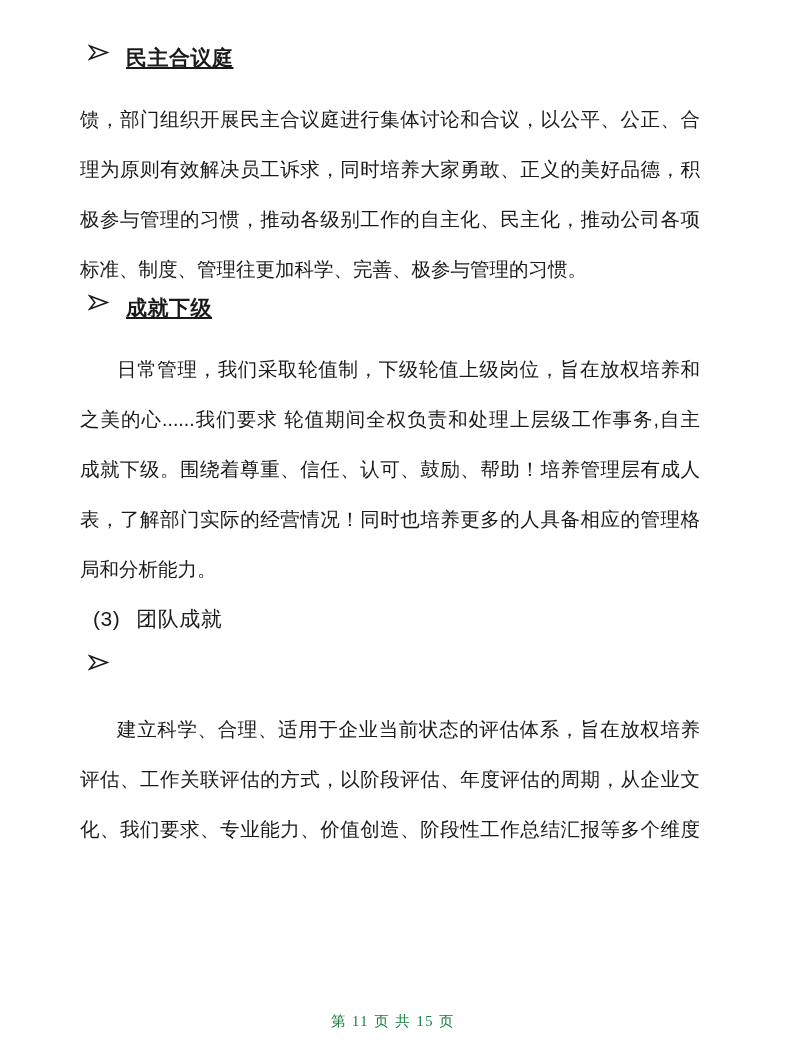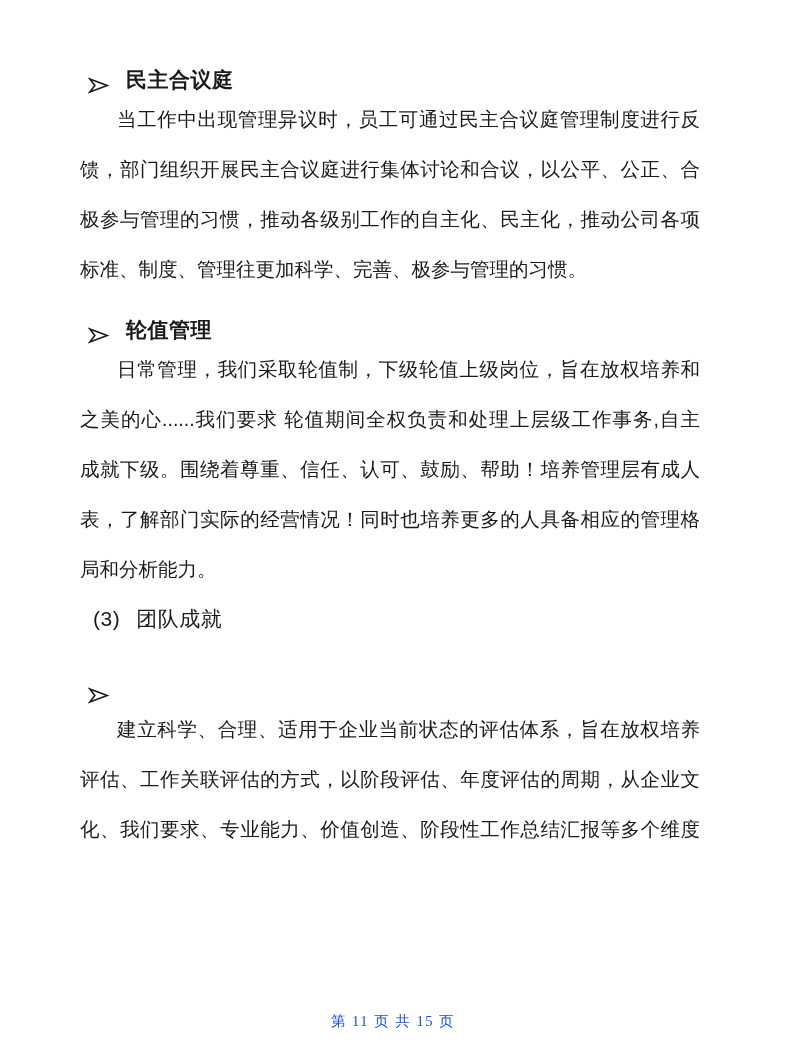--- a/index.html
+++ b/index.html
@@ -16,25 +16,26 @@
   }
   .content {
     position: absolute;
     left: 80px;
     top: 44px;
     width: 620px;
   }
   
   .h-bullet {
     display: flex;
-    align-items: flex-end;
+    align-items: flex-start;
     height: 50px;
     font-size: 21px;
     font-weight: bold;
     letter-spacing: 0.5px;
+    text-decoration: underline;
   }
   .h-bullet .bullet {
     width: 22px;
     height: 17px;
     margin-right: 16px;
     margin-left: 8px;
     flex: 0 0 auto;
     display: inline-flex;
     align-items: center;
   }
@@ -63,53 +64,53 @@
   .para .line.end   { text-align-last: left; }
   
   .footer {
     position: absolute;
     left: 0;
     right: 0;
     top: 1012px;
     text-align: center;
     font-family: "Liberation Serif", serif;
     font-size: 14.5px;
-    color: #1d4ed8;
+    color: #15803d;
     letter-spacing: 1.5px;
   }
 </style>
 </head>
 <body>
 
 <div class="page">
   <div class="content">
 
     <div class="h-bullet">
       <span class="bullet">
         <svg width="22" height="17" viewBox="0 0 24 18" xmlns="http://www.w3.org/2000/svg">
           <path d="M2 2 L21 9 L2 16 L7.5 9 Z" fill="#ffffff" stroke="#1a1a1a" stroke-width="1.7" stroke-linejoin="miter"></path>
         </svg>
       </span>
       <span>民主合议庭</span>
     </div>
 
     <div class="para">
-      <div class="line first">当工作中出现管理异议时，员工可通过民主合议庭管理制度进行反</div>
       <div class="line">馈，部门组织开展民主合议庭进行集体讨论和合议，以公平、公正、合</div>
+      <div class="line">理为原则有效解决员工诉求，同时培养大家勇敢、正义的美好品德，积</div>
       <div class="line">极参与管理的习惯，推动各级别工作的自主化、民主化，推动公司各项</div>
       <div class="line end">标准、制度、管理往更加科学、完善、极参与管理的习惯。</div>
     </div>
 
     <div class="h-bullet">
       <span class="bullet">
         <svg width="22" height="17" viewBox="0 0 24 18" xmlns="http://www.w3.org/2000/svg">
           <path d="M2 2 L21 9 L2 16 L7.5 9 Z" fill="#ffffff" stroke="#1a1a1a" stroke-width="1.7" stroke-linejoin="miter"></path>
         </svg>
       </span>
-      <span>轮值管理</span>
+      <span>成就下级</span>
     </div>
 
     <div class="para">
       <div class="line first">日常管理，我们采取轮值制，下级轮值上级岗位，旨在放权培养和</div>
       <div class="line">之美的心......我们要求 轮值期间全权负责和处理上层级工作事务,自主</div>
       <div class="line">成就下级。围绕着尊重、信任、认可、鼓励、帮助！培养管理层有成人</div>
       <div class="line">表，了解部门实际的经营情况！同时也培养更多的人具备相应的管理格</div>
       <div class="line end">局和分析能力。</div>
     </div>
 

